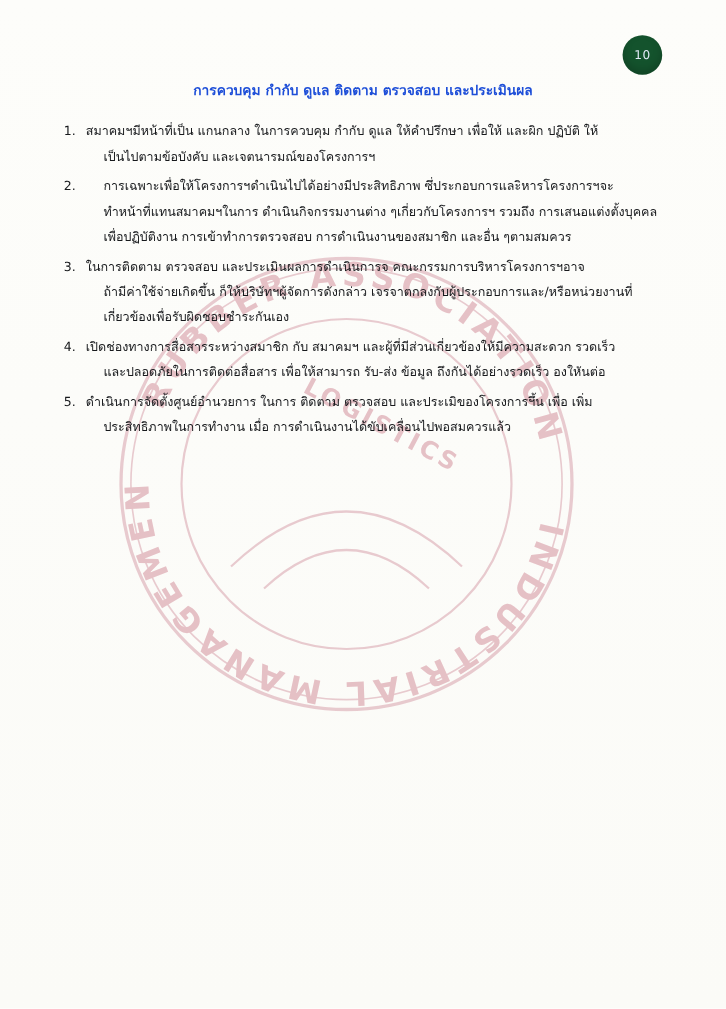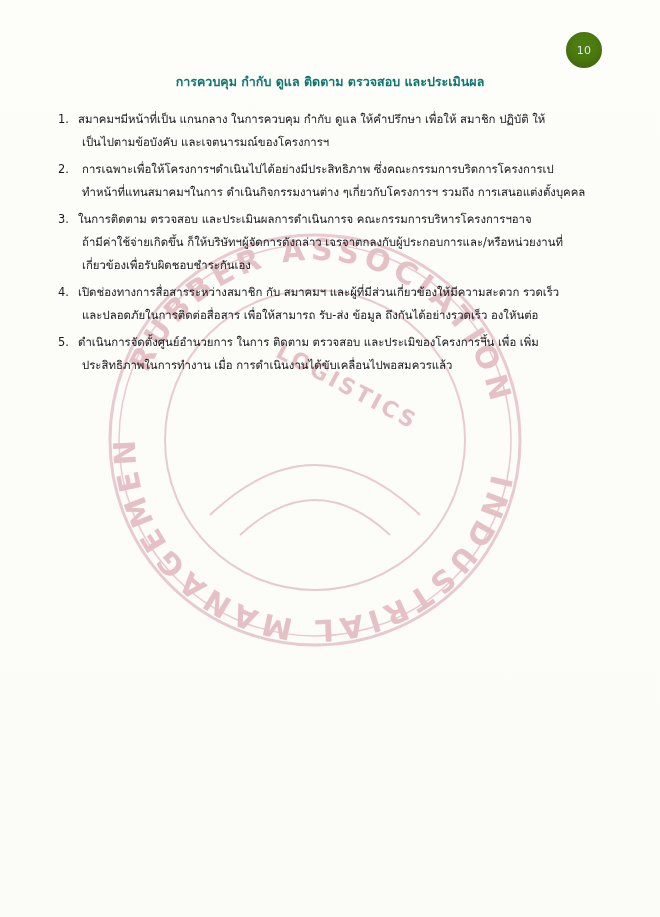--- a/index.html
+++ b/index.html
@@ -42,21 +42,21 @@
   }
 
   
   .page-badge {
     position: absolute;
     right: 58px;
     top: 32px;
     width: 36px;
     height: 36px;
     border-radius: 50%;
-    background: #4d7c0f;
+    background: #14532d;
     color: #dfe8f5;
     font-size: 11px;
     display: flex;
     align-items: center;
     justify-content: center;
     box-shadow: inset 0 -4px 8px rgba(0,0,0,0.18);
     letter-spacing: 0.3px;
   }
 
   
@@ -65,21 +65,21 @@
     left: 0;
     top: 0;
     width: 660px;
     padding: 72px 58px 0 58px;
     box-sizing: border-box;
   }
   .doc-title {
     text-align: center;
     font-size: 12.5px;
     font-weight: bold;
-    color: #0f766e;
+    color: #1d4ed8;
     margin: 0 0 16px 0;
     line-height: 1.6;
   }
   .para {
     font-size: 11.4px;
     color: #17191c;
     line-height: 2.02;
     margin: 0 0 4px 0;
     text-align: left;
     position: relative;
@@ -89,21 +89,21 @@
   .para .num {
     position: absolute;
     left: 0;
     top: 0;
   }
   .para .body {
     display: block;
   }
   .para .cont {
     display: block;
-    margin-left: 4px;
+    margin-left: 16px;
   }
 </style>
 </head>
 <body>
 
 <div class="page">
   <div class="scan-tint"></div>
 
   <div class="watermark">
     <svg viewBox="0 0 450 450" xmlns="http://www.w3.org/2000/svg">
@@ -132,27 +132,28 @@
 
   <div class="page-badge">
     <span>10</span>
   </div>
 
   <div class="content">
     <h1 class="doc-title">การควบคุม กำกับ ดูแล ติดตาม ตรวจสอบ และประเมินผล</h1>
     <div id="paragraphs">
         <p class="para">
           <span class="num">1.</span>
-          <span class="body">สมาคมฯมีหน้าที่เป็น แกนกลาง ในการควบคุม กำกับ ดูแล ให้คำปรึกษา เพื่อให้ สมาชิก ปฏิบัติ ให้</span>
+          <span class="body">สมาคมฯมีหน้าที่เป็น แกนกลาง ในการควบคุม กำกับ ดูแล ให้คำปรึกษา เพื่อให้ และผิก ปฏิบัติ ให้</span>
           <span class="cont">เป็นไปตามข้อบังคับ และเจตนารมณ์ของโครงการฯ</span>
         </p>
         <p class="para">
           <span class="num">2.</span>
-          <span class="cont">การเฉพาะเพื่อให้โครงการฯดำเนินไปได้อย่างมีประสิทธิภาพ ซึ่งคณะกรรมการบริดการโครงการเป</span>
+          <span class="cont">การเฉพาะเพื่อให้โครงการฯดำเนินไปได้อย่างมีประสิทธิภาพ ซึ่ประกอบการและิหารโครงการฯจะ</span>
           <span class="cont">ทำหน้าที่แทนสมาคมฯในการ ดำเนินกิจกรรมงานต่าง ๆเกี่ยวกับโครงการฯ รวมถึง การเสนอแต่งตั้งบุคคล</span>
+          <span class="cont">เพื่อปฏิบัติงาน การเข้าทำการตรวจสอบ การดำเนินงานของสมาชิก และอื่น ๆตามสมควร</span>
         </p>
         <p class="para">
           <span class="num">3.</span>
           <span class="body">ในการติดตาม ตรวจสอบ และประเมินผลการดำเนินการจ คณะกรรมการบริหารโครงการฯอาจ</span>
           <span class="cont">ถ้ามีค่าใช้จ่ายเกิดขึ้น ก็ให้บริษัทฯผู้จัดการดังกล่าว เจรจาตกลงกับผู้ประกอบการและ/หรือหน่วยงานที่</span>
           <span class="cont">เกี่ยวข้องเพื่อรับผิดชอบชำระกันเอง</span>
         </p>
         <p class="para">
           <span class="num">4.</span>
           <span class="body">เปิดช่องทางการสื่อสารระหว่างสมาชิก กับ สมาคมฯ และผู้ที่มีส่วนเกี่ยวข้องให้มีความสะดวก รวดเร็ว</span>

